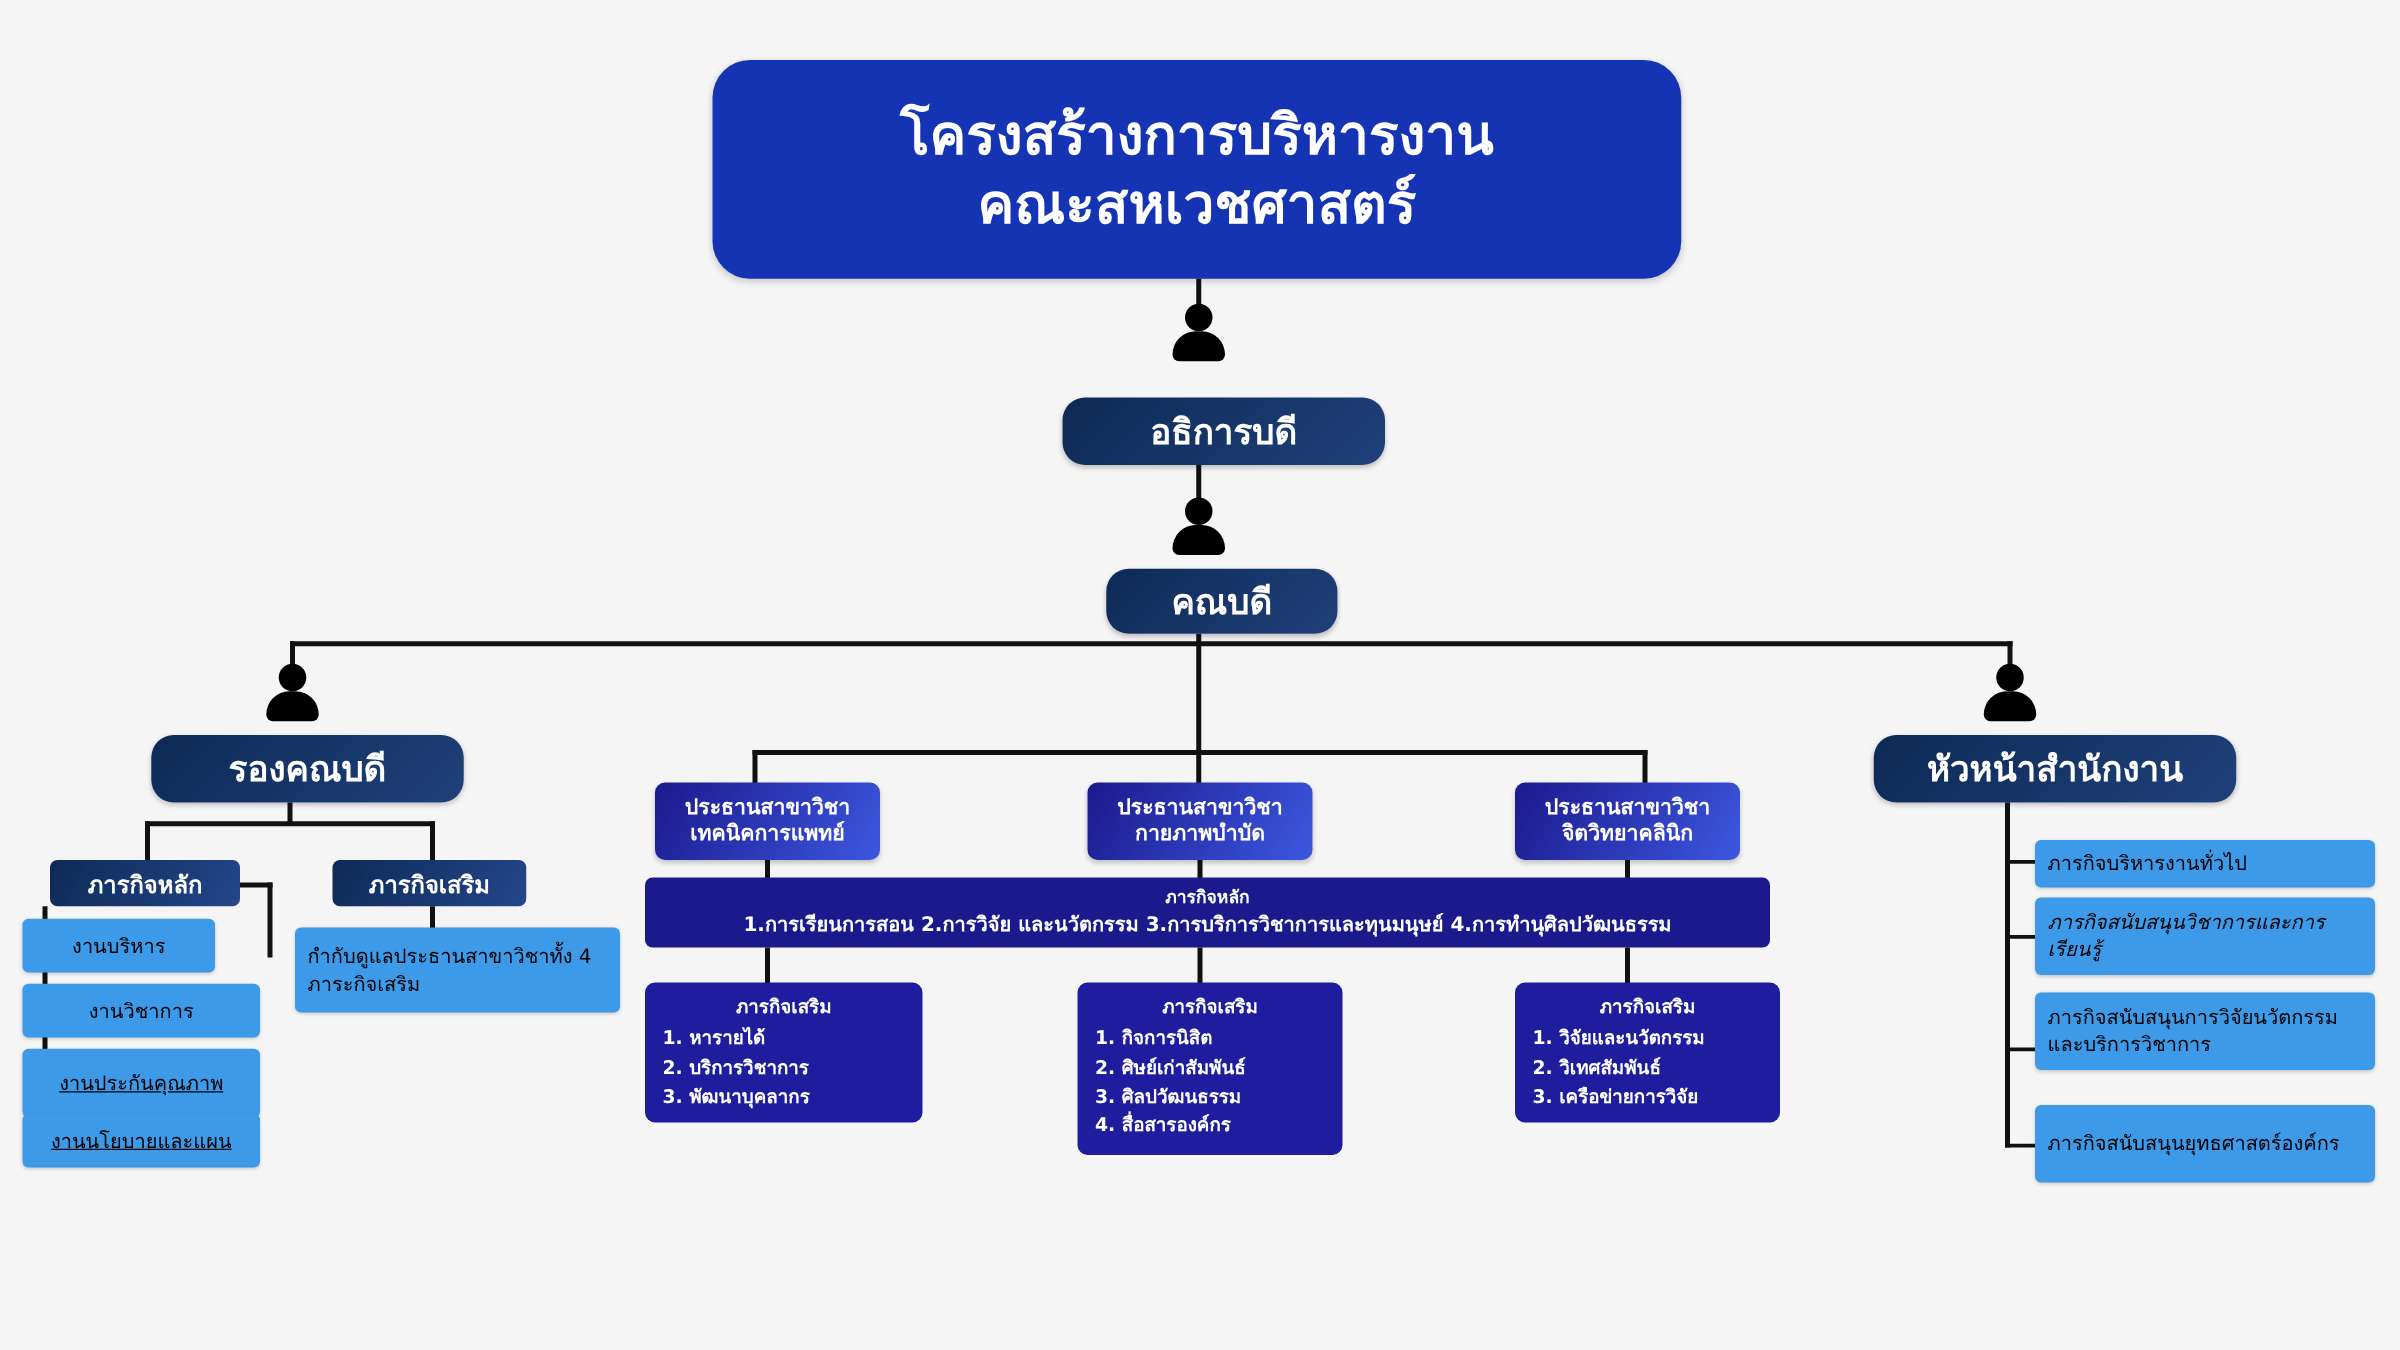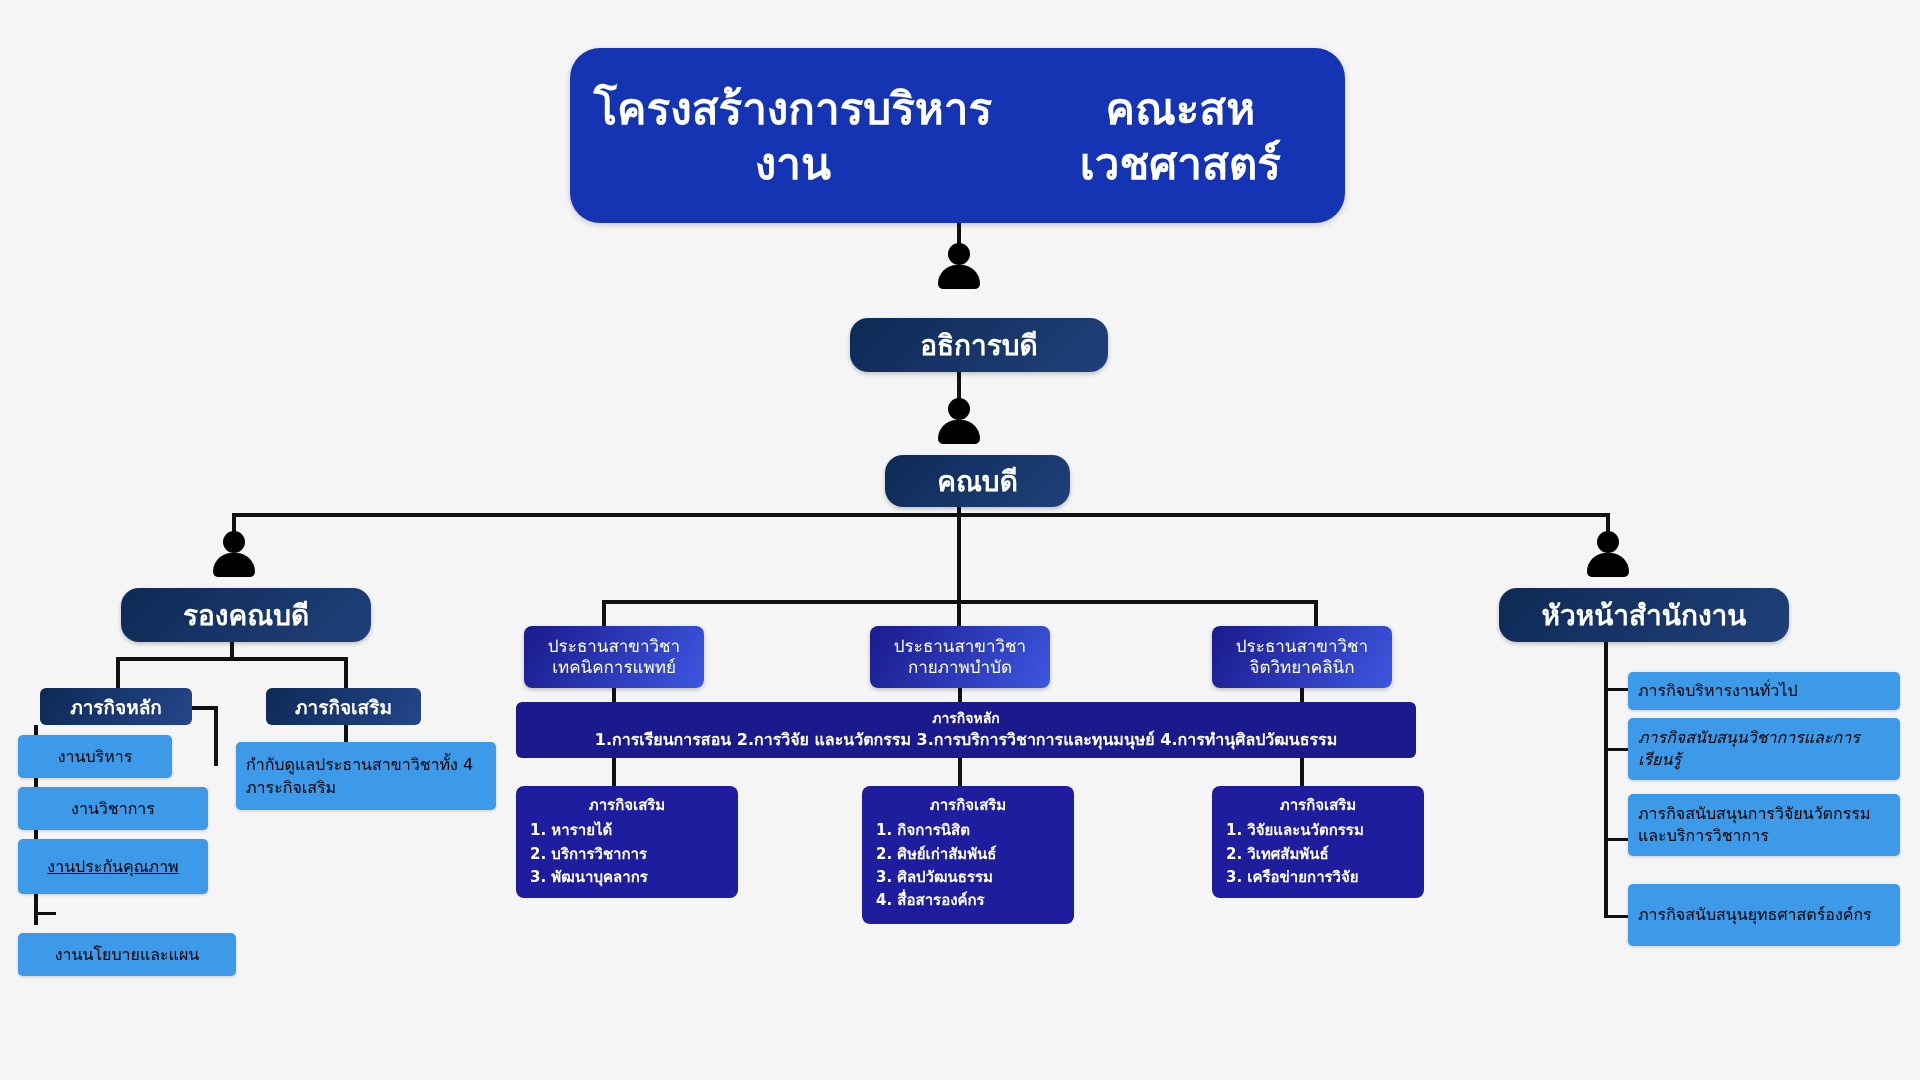--- a/index.html
+++ b/index.html
@@ -14,39 +14,40 @@
 
   .node{position:absolute;box-sizing:border-box;display:flex;align-items:center;justify-content:center;text-align:center;color:#fff;}
   .line{position:absolute;background:#111;}
 
   
   .title{
     left:570px;top:48px;width:775px;height:175px;
     border-radius:30px;
     background:#1434b4;
     font-size:44px;font-weight:bold;line-height:1.25;
+    flex-direction:column;
     box-shadow:0 2px 6px rgba(0,0,0,.18);
   }
   .title span{display:block;}
 
   
   .person{position:absolute;width:44px;height:48px;}
   .person .head{position:absolute;left:50%;top:0;transform:translateX(-50%);width:22px;height:22px;border-radius:50%;background:#000;}
   .person .body{position:absolute;left:50%;top:22px;transform:translateX(-50%);width:42px;height:24px;background:#000;border-radius:21px 21px 6px 6px;}
 
   .lvl-box{
     border-radius:18px;
     font-size:28px;font-weight:bold;
     background:linear-gradient(135deg,#0d2a55 0%,#20407a 100%);
     box-shadow:0 2px 4px rgba(0,0,0,.22);
     margin-left:14px;
   }
   .chair{
     border-radius:8px;
-    font-size:17px;font-weight:normal;line-height:1.25;
+    font-size:17px;font-weight:bold;line-height:1.25;
     background:linear-gradient(120deg,#1a1a8c 0%,#3d57e0 100%);
     flex-direction:column;
     box-shadow:0 2px 4px rgba(0,0,0,.22);
   }
   .darkband{
     background:#1a1a8c;border-radius:6px;
     font-size:14px;font-weight:bold;line-height:1.4;
     flex-direction:column;
   }
   .navyblock{
@@ -145,21 +146,21 @@
 
   <div class="node lightbox" style="left:18px;top:735px;width:154px;height:43px;">
     <span>งานบริหาร</span>
   </div>
   <div class="node lightbox" style="left:18px;top:787px;width:190px;height:43px;">
     <span>งานวิชาการ</span>
   </div>
   <div class="node lightbox" style="left:18px;top:839px;width:190px;height:55px;text-decoration:underline;">
     <span>งานประกันคุณภาพ</span>
   </div>
-  <div class="node lightbox" style="left:18px;top:933px;width:218px;height:43px;">
+  <div class="node lightbox" style="left:18px;top:891px;width:190px;height:43px;text-decoration:underline;">
     <span>งานนโยบายและแผน</span>
   </div>
 
   <div class="line" style="left:344px;top:725px;width:4px;height:20px;"></div>
   <div class="node lightbox left" style="left:236px;top:742px;width:260px;height:68px;line-height:1.45;">
     <span>กำกับดูแลประธานสาขาวิชาทั้ง 4 ภาระกิจเสริม</span>
   </div>
 
   <div class="line" style="left:602px;top:600px;width:716px;height:4px;"></div>
   <div class="line" style="left:602px;top:600px;width:4px;height:30px;"></div>

